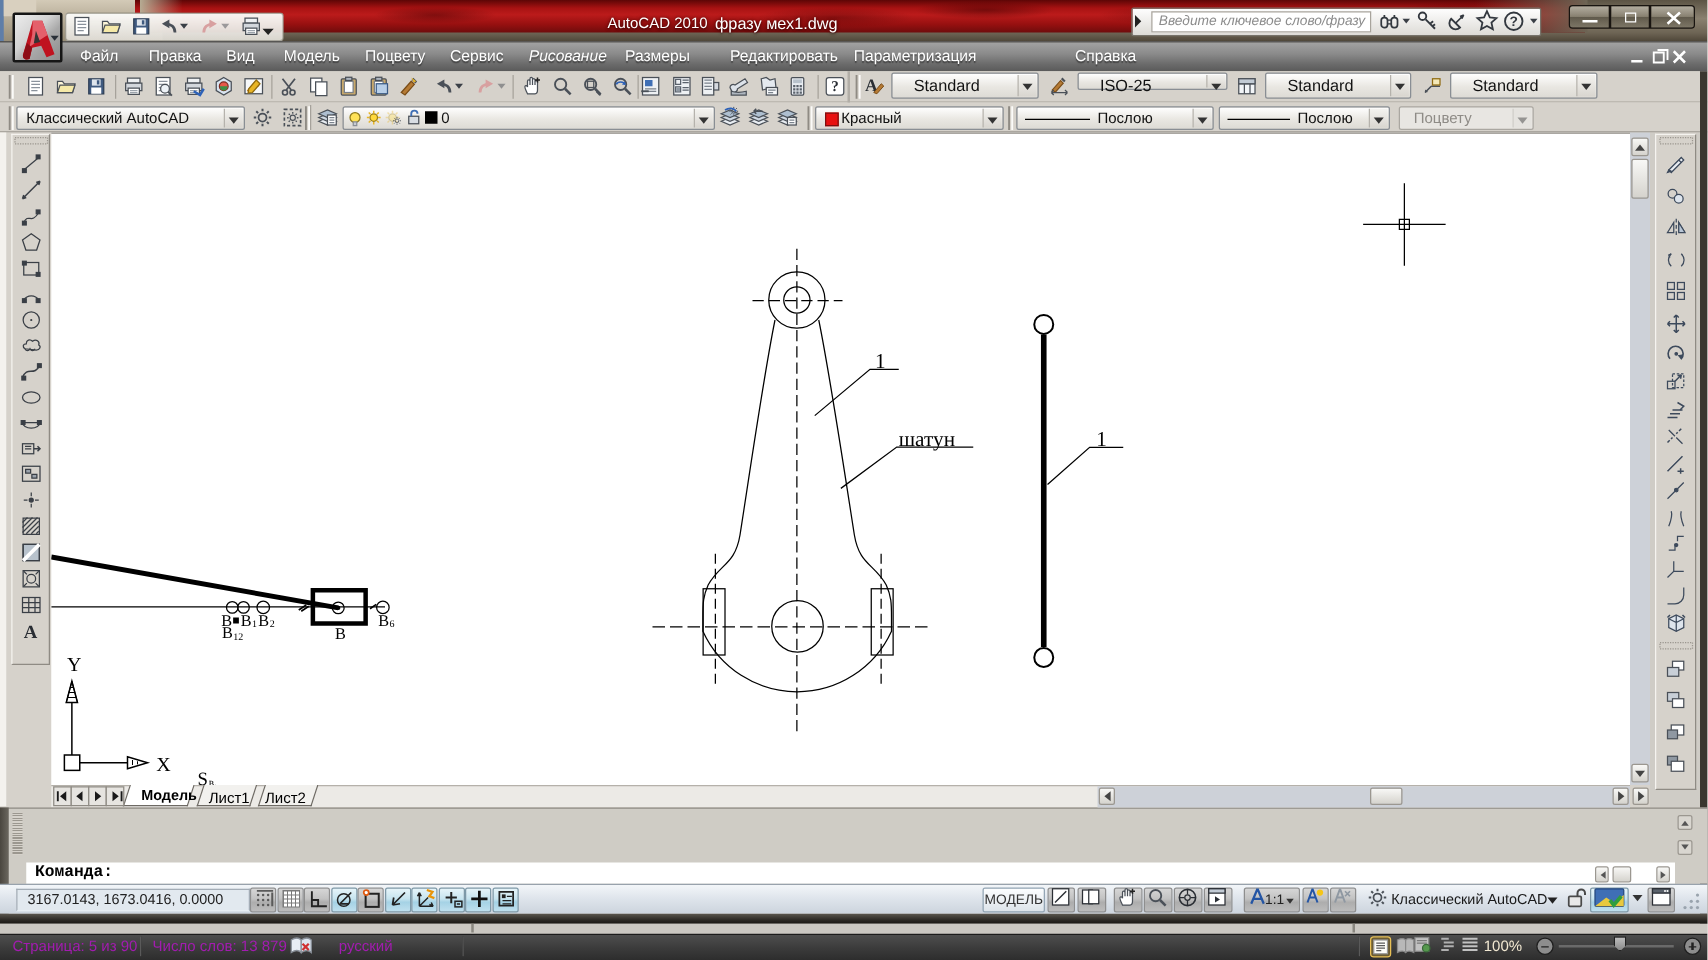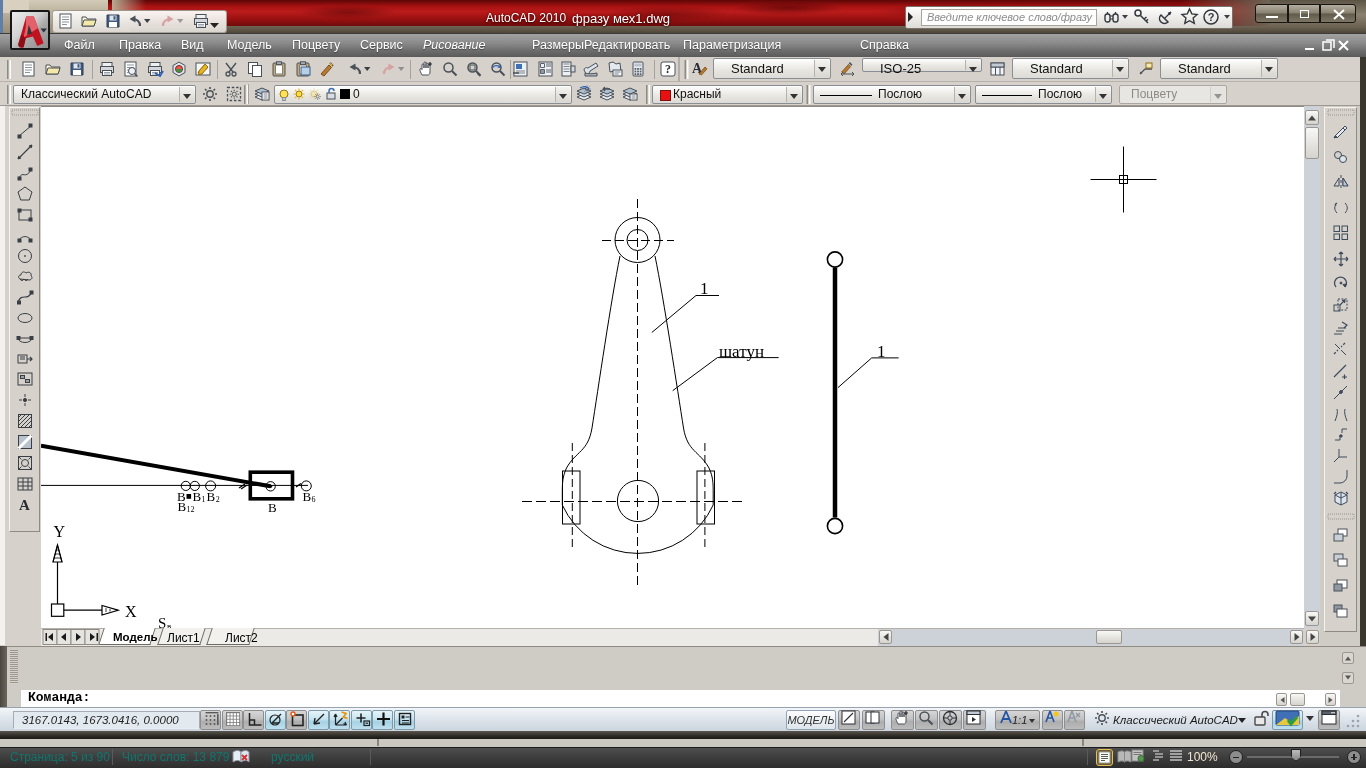--- a/index.html
+++ b/index.html
@@ -44,30 +44,30 @@
 .sarr{position:absolute;left:50%;top:50%;transform:translate(-50%,-50%);width:0;height:0;}
 
 #tabrow{left:41px;top:628px;width:1263px;height:18px;background:#eceae6;border-top:1px solid #b5b1aa;}
 .tab{top:628px;height:17px;z-index:5;background:#fff;border:1px solid #6e6a64;border-top:none;transform:skewX(-18deg);}
 .tablabel{top:631px;z-index:6;font-size:12px;color:#000;}
 
 #cmdwrap{left:0;top:646px;width:1366px;height:61px;background:#cfccc5;border-top:1px solid #8f8b84;}
 #cmdhist{left:21px;top:649px;width:1319px;height:38px;background:#fff;padding:2px 0 0 7px;font-family:"Liberation Mono",monospace;font-size:13px;line-height:16.5px;color:#000;font-weight:bold;letter-spacing:0;}
 #cmdline{left:21px;top:690px;width:1319px;height:17px;background:#fff;padding-left:7px;font-family:"Liberation Mono",monospace;font-size:13px;color:#000;font-weight:bold;}
 
-#statusbar{left:0;top:707px;width:1366px;height:24px;background:linear-gradient(180deg,#f3f6f9 0%,#dfe5ec 45%,#ccd4dd 100%);border-top:1px solid #98a2ac;font-style:italic;}
+#statusbar{left:0;top:707px;width:1366px;height:24px;background:linear-gradient(180deg,#f3f6f9 0%,#dfe5ec 45%,#ccd4dd 100%);border-top:1px solid #98a2ac;}
 #coords{left:13px;top:3px;width:187px;height:18px;background:#e2e9ef;border:1px solid #a4adb6;border-bottom-color:#e8eef3;font-size:11.5px;color:#222;line-height:16px;padding-left:8px;}
 .stbtn{top:2px;width:19px;height:20px;border:1px solid #93a5b4;border-radius:2px;}
 .stbtn.on{background:linear-gradient(180deg,#e6f4f9 0%,#c6e4ef 45%,#a5d2e5 60%,#bfe0ee 100%);border-color:#7d99a8;}
 .stbtn.off{background:linear-gradient(180deg,#d6d6d6 0%,#c2c2c2 45%,#adadad 60%,#bcbcbc 100%);border-color:#8e8e8e;}
 
 #framebottom{left:0;top:731px;width:1366px;height:8px;background:linear-gradient(180deg,#5a564e,#2e2b26 60%,#191713);}
 #wordstrip{left:0;top:739px;width:1366px;height:8px;background:#cbc8c2;}
 #wordbar{left:0;top:747px;width:1366px;height:21px;background:linear-gradient(180deg,#4e4e4e 0%,#3c3c3c 50%,#2d2d2d 100%);border-top:1px solid #1c1c1c;color:#e6e6e6;font-size:12px;}
-.wtxt{top:3px;color:#0f766e;font-size:12px;}
+.wtxt{top:3px;color:#a21caf;font-size:12px;}
 .wsep{top:2px;width:1px;height:16px;background:#242424;border-right:1px solid #5a5a5a;}
 </style>
 </head>
 <body>
 <div id="stage">
 
   <div class="abs" id="titlebar"></div>
   <div class="abs" id="tb-left"></div>
   <div class="abs" id="tb-red"></div>
   <div class="abs" id="tb-red2"></div>
@@ -95,21 +95,21 @@
     </div>
 
   <div class="abs" id="menubar"></div>
   <div class="abs mitem" style="left:64px;">Файл</div>
   <div class="abs mitem" style="left:119px;">Правка</div>
   <div class="abs mitem" style="left:181px;">Вид</div>
   <div class="abs mitem" style="left:227px;">Модель</div>
   <div class="abs mitem" style="left:292px;">Поцвету</div>
   <div class="abs mitem" style="left:360px;">Сервис</div>
   <div class="abs mitem" style="left:423px;font-style:italic;">Рисование</div>
-  <div class="abs mitem" style="left:532px;">Размеры</div>
+  <div class="abs mitem" style="left:500px;">Размеры</div>
   <div class="abs mitem" style="left:584px;">Редактировать</div>
   <div class="abs mitem" style="left:683px;">Параметризация</div>
   <div class="abs mitem" style="left:800px;margin-top:23px;">Окно</div>
   <div class="abs mitem" style="left:860px;">Справка</div>
 
   <div class="abs" id="row1"></div>
   <div class="abs" id="row2"></div>
 
   <div class="abs combo" style="left:713px;top:58px;width:118px;height:21px;line-height:19px;padding-left:17px;">Standard<span class="arr"></span></div>
   <div class="abs combo" style="left:862px;top:58px;width:120px;height:14px;line-height:19px;padding-left:17px;">ISO-25<span class="arr"></span></div>
@@ -130,21 +130,21 @@
       <span class="arr"></span>
     </div>
   <div class="abs combo" style="left:1119px;top:85px;width:108px;height:19px;line-height:17px;padding-left:11px;font-size:12px;color:#8e8b86;background:#e8e6e2;border-color:#aaa7a1;">Поцвету<span class="arr" style="opacity:.45;background:#e2e0dc;"></span></div>
 
   <div class="abs" id="tabnav" style="left:43px;top:630px;width:57px;height:15px;"></div>
   <div class="abs tab" style="left:101px;width:52px;"></div>
   <div class="abs tab" style="left:160px;width:43px;background:#f2f1ee;"></div>
   <div class="abs tab" style="left:209px;width:43px;background:#f2f1ee;"></div>
   <div class="abs tablabel" style="left:113px;font-weight:bold;font-size:11.5px;">Модель</div>
   <div class="abs tablabel" style="left:167px;">Лист1</div>
-  <div class="abs tablabel" style="left:225px;">Лист2</div>
+  <div class="abs tablabel" style="left:212px;">Лист2</div>
 
   <div class="abs" id="leftdock"></div>
   <div class="abs" id="leftsliver"></div>
   <div class="abs" id="ltb"></div>
   <div class="abs" id="canvas"></div>
   <svg class="abs" id="draw" style="left:41px;top:106px;" width="1263" height="522" viewBox="41 106 1263 522">
     <g fill="none" stroke="#000" stroke-width="1">
 
       <path d="M1090.5 179.5h66M1123.5 146.5v66" stroke-width="1"></path>
       <rect x="1119.5" y="175.5" width="8" height="8"></rect>

